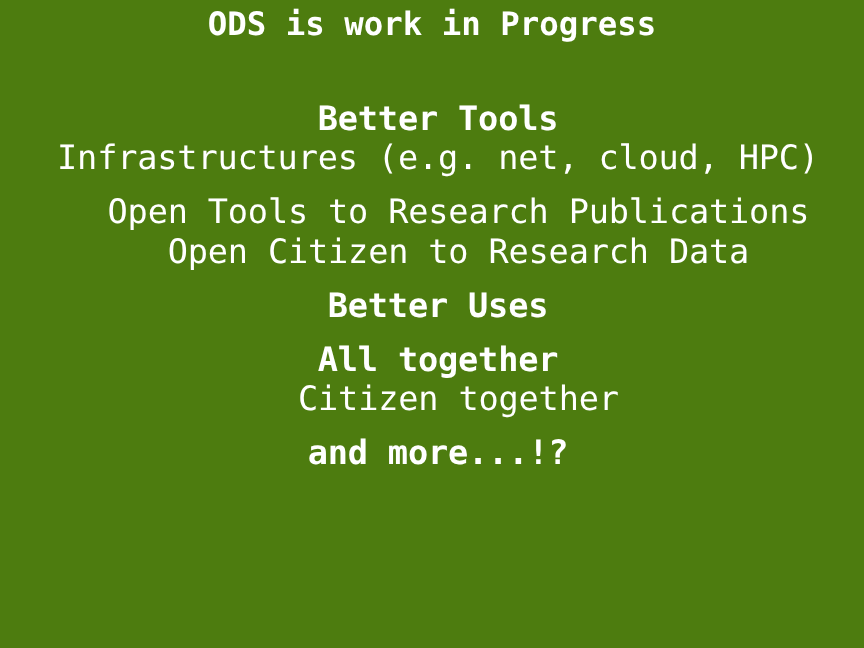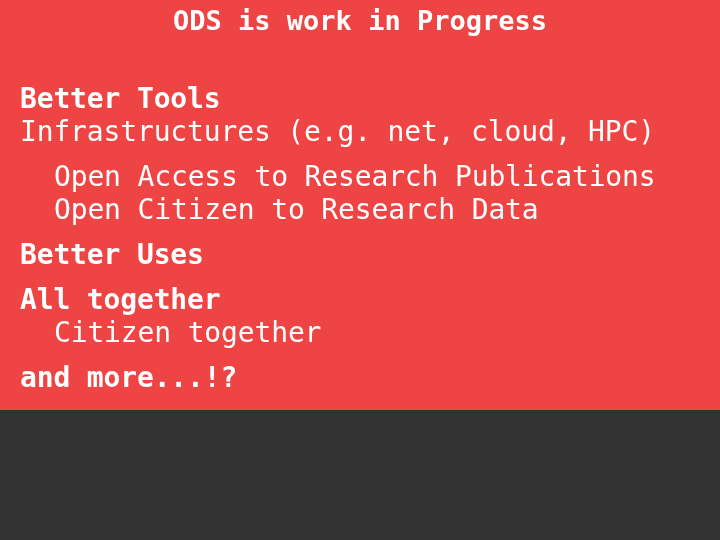--- a/index.html
+++ b/index.html
@@ -9,22 +9,22 @@
   body {
     width: 720px;
     height: 540px;
     background: #333333;
     font-family: "DejaVu Sans Mono", "Liberation Mono", monospace;
     overflow: hidden;
   }
   .slide {
     position: relative;
     width: 720px;
-    height: 410px;
-    background: #ef4444;
+    height: 540px;
+    background: #4d7c0f;
     box-sizing: border-box;
   }
   .slide-title {
     position: absolute;
     top: 4px;
     left: 0;
     width: 720px;
     text-align: center;
     font-size: 27px;
     font-weight: bold;
@@ -44,20 +44,21 @@
   }
   .section:last-child {
     margin-bottom: 0;
   }
   .line {
     font-size: 28px;
     line-height: 33px;
     color: #ffffff;
     white-space: pre;
     letter-spacing: -0.15px;
+    text-align: center;
   }
   .line.heading {
     font-weight: bold;
   }
   .line.item {
     font-weight: normal;
     padding-left: 34px;
   }
   .line.item.flush {
     padding-left: 0;
@@ -74,21 +75,21 @@
   <div class="slide-title">ODS is work in Progress</div>
 
   <div class="body-block">
 
     <div class="section">
       <div class="line heading">Better Tools</div>
       <div class="line item flush">Infrastructures (e.g. net, cloud, HPC)</div>
     </div>
 
     <div class="section">
-      <div class="line item">Open Access to Research Publications</div>
+      <div class="line item">Open Tools to Research Publications</div>
       <div class="line item">Open Citizen to Research Data</div>
     </div>
 
     <div class="section">
       <div class="line heading">Better Uses</div>
     </div>
 
     <div class="section">
       <div class="line heading">All together</div>
       <div class="line item">Citizen together</div>

